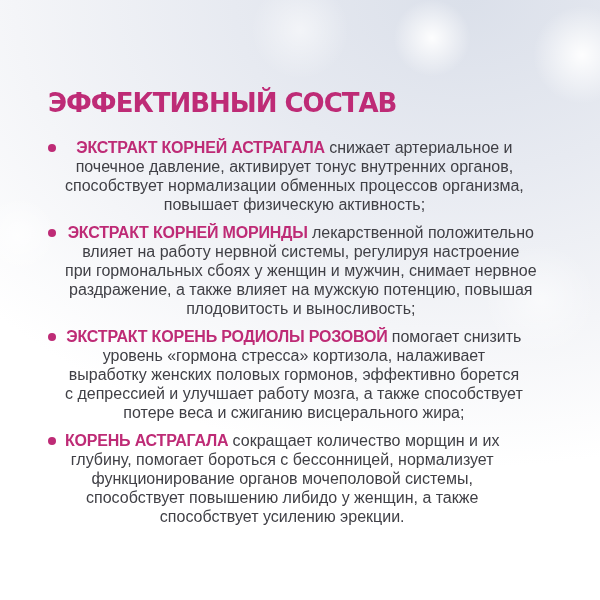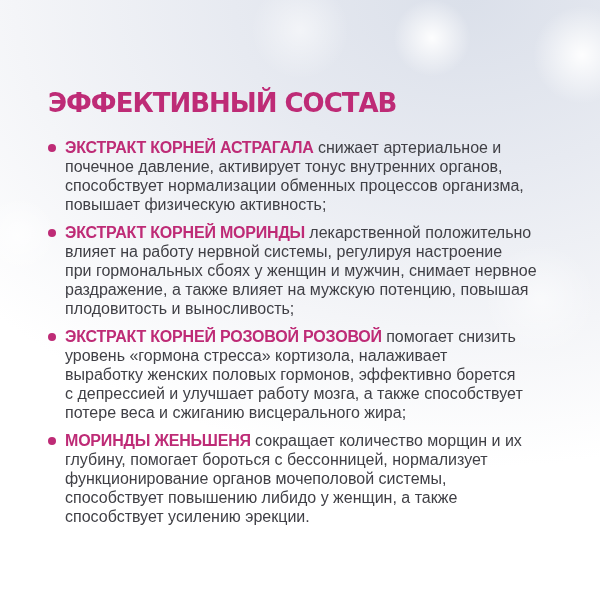--- a/index.html
+++ b/index.html
@@ -38,20 +38,21 @@
   }
   .bullet-list {
     list-style: none;
     margin: 0;
     padding: 0;
   }
   .bullet-item {
     display: flex;
     align-items: flex-start;
     margin: 0 0 9px 0;
+    text-align: center;
   }
   .bullet-dot {
     flex: 0 0 auto;
     width: 8px;
     height: 8px;
     border-radius: 50%;
     background: var(--accent, #be2b76);
     margin: 6px 9px 0 0;
   }
   .bullet-text {
@@ -75,21 +76,21 @@
         <li class="bullet-item">
           <span class="bullet-dot"></span>
           <div class="bullet-text"><span class="ingredient-name">ЭКСТРАКТ КОРНЕЙ АСТРАГАЛА </span>снижает артериальное и<br>почечное давление, активирует тонус внутренних органов,<br>способствует нормализации обменных процессов организма,<br>повышает физическую активность;</div>
         </li>
         <li class="bullet-item">
           <span class="bullet-dot"></span>
           <div class="bullet-text"><span class="ingredient-name">ЭКСТРАКТ КОРНЕЙ МОРИНДЫ </span>лекарственной положительно<br>влияет на работу нервной системы, регулируя настроение<br>при гормональных сбоях у женщин и мужчин, снимает нервное<br>раздражение, а также влияет на мужскую потенцию, повышая<br>плодовитость и выносливость;</div>
         </li>
         <li class="bullet-item">
           <span class="bullet-dot"></span>
-          <div class="bullet-text"><span class="ingredient-name">ЭКСТРАКТ КОРНЕЙ РОЗОВОЙ РОЗОВОЙ </span>помогает снизить<br>уровень «гормона стресса» кортизола, налаживает<br>выработку женских половых гормонов, эффективно борется<br>с депрессией и улучшает работу мозга, а также способствует<br>потере веса и сжиганию висцерального жира;</div>
+          <div class="bullet-text"><span class="ingredient-name">ЭКСТРАКТ КОРЕНЬ РОДИОЛЫ РОЗОВОЙ </span>помогает снизить<br>уровень «гормона стресса» кортизола, налаживает<br>выработку женских половых гормонов, эффективно борется<br>с депрессией и улучшает работу мозга, а также способствует<br>потере веса и сжиганию висцерального жира;</div>
         </li>
         <li class="bullet-item">
           <span class="bullet-dot"></span>
-          <div class="bullet-text"><span class="ingredient-name">МОРИНДЫ ЖЕНЬШЕНЯ </span>сокращает количество морщин и их<br>глубину, помогает бороться с бессонницей, нормализует<br>функционирование органов мочеполовой системы,<br>способствует повышению либидо у женщин, а также<br>способствует усилению эрекции.</div>
+          <div class="bullet-text"><span class="ingredient-name">КОРЕНЬ АСТРАГАЛА </span>сокращает количество морщин и их<br>глубину, помогает бороться с бессонницей, нормализует<br>функционирование органов мочеполовой системы,<br>способствует повышению либидо у женщин, а также<br>способствует усилению эрекции.</div>
         </li>
       </ul>
   </div>
 </div>
 
 </body></html>

